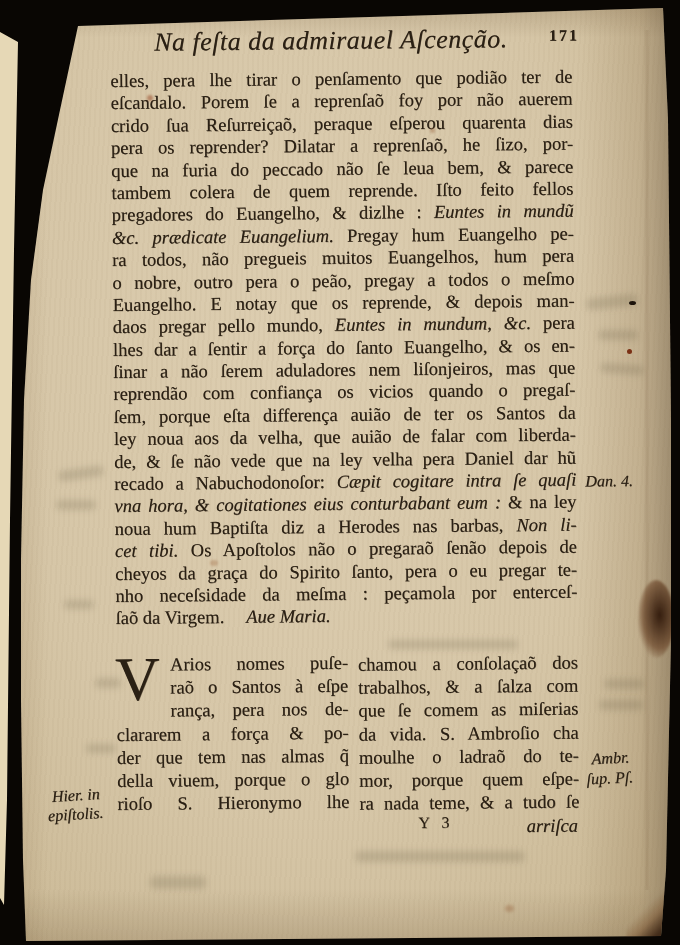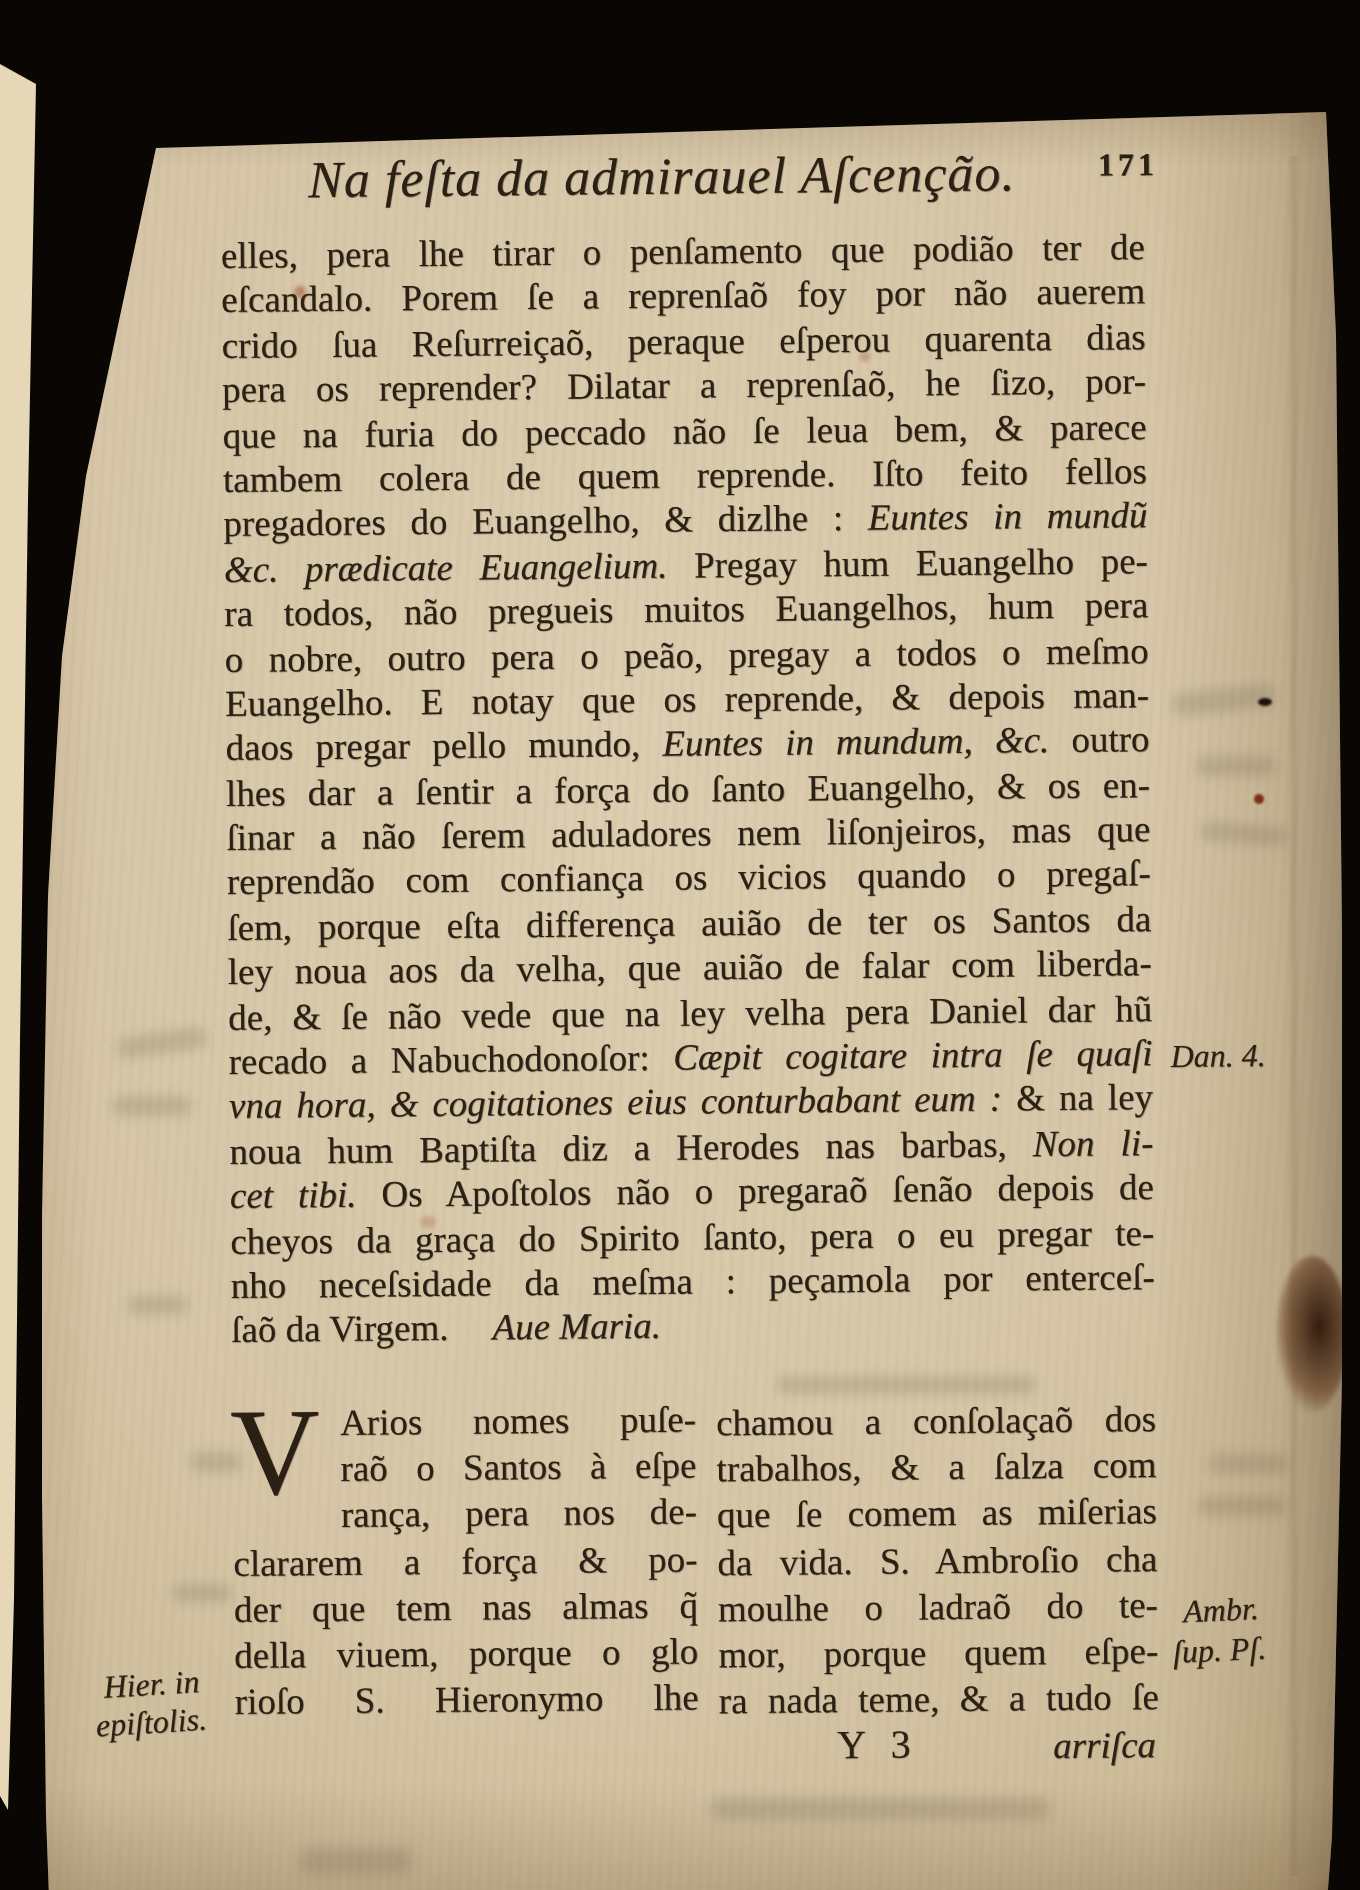--- a/index.html
+++ b/index.html
@@ -16,21 +16,20 @@
   }
   
   .page{
     position:absolute;inset:0;
     clip-path:polygon(78px 26px,663px 8px,668px 120px,671px 420px,671px 640px,666px 870px,661px 936px,26px 941px,23px 860px,21px 700px,21px 560px,24px 400px,31px 280px,43px 190px,60px 110px);
     background:
       repeating-linear-gradient(93deg,rgba(120,95,60,0.04) 0 2px,rgba(0,0,0,0) 2px 5px),
       linear-gradient(to right,rgba(110,82,45,0.18),rgba(0,0,0,0) 7%,rgba(0,0,0,0) 85%,rgba(95,65,30,0.14) 94%,rgba(55,35,15,0.38) 100%),
       linear-gradient(to bottom,rgba(85,60,30,0.22),rgba(0,0,0,0) 4%,rgba(0,0,0,0) 94%,rgba(85,60,30,0.20) 100%),
       radial-gradient(ellipse at 45% 38%,#ddceb1 0%,#d6c6a7 55%,#cebd9b 80%,#c3b18c 100%);
-    margin-top: 48px;
   }
   
   .crease{position:absolute;left:644px;top:30px;width:6px;height:860px;
     background:linear-gradient(to right,rgba(0,0,0,0),rgba(100,70,40,0.13),rgba(0,0,0,0));}
   
   .content{position:absolute;left:0;top:0;width:680px;height:945px;
     transform:rotate(-0.55deg);transform-origin:113px 350px;color:#2a2014;}
   .content *{text-shadow:0.3px 0.3px 0.5px rgba(40,26,12,0.55);}
   .header-title{position:absolute;left:157px;top:28px;font-style:italic;font-size:26px;letter-spacing:0.5px;white-space:nowrap;}
   .page-number{position:absolute;left:552px;top:31px;font-size:16px;font-weight:bold;letter-spacing:2px;}
@@ -45,21 +44,21 @@
   .col-left{left:113px;top:654px;width:232px;}
   .col-left .tline:nth-child(-n+3){padding-left:54px;}
   .col-right{left:355px;top:656px;width:220px;}
   .drop-cap{position:absolute;left:112px;top:650px;font-size:62px;line-height:58px;font-weight:normal;}
   .note{position:absolute;font-style:italic;font-size:16px;white-space:nowrap;}
   .note-dan{left:584px;top:477px;}
   .note-hier{left:48px;top:786px;transform:rotate(-3deg);}
   .note-hier div:nth-child(2){margin-left:-5px;margin-top:1px;}
   .note-ambr{left:588px;top:754px;transform:rotate(-2deg);}
   .note-ambr div:nth-child(2){margin-left:-6px;margin-top:2px;}
-  .signature{position:absolute;left:414px;top:817px;font-size:20px;letter-spacing:4px;}
+  .signature{position:absolute;left:414px;top:817px;font-size:16px;letter-spacing:4px;}
   .catchword{position:absolute;left:522px;top:820px;font-size:18.5px;font-style:italic;}
   
   .smudge{position:absolute;background:rgba(95,85,60,0.20);filter:blur(3px);border-radius:5px;}
   .speck{position:absolute;border-radius:50%;}
   .stain-big{position:absolute;left:638px;top:580px;width:36px;height:78px;border-radius:50%;
     background:radial-gradient(ellipse at 60% 45%,rgba(45,22,8,0.95),rgba(92,50,22,0.55) 55%,rgba(0,0,0,0) 75%);filter:blur(1px);}
   .corner-curl{position:absolute;left:626px;top:882px;width:50px;height:58px;
     background:linear-gradient(135deg,rgba(0,0,0,0) 42%,rgba(110,65,30,0.35) 58%,rgba(45,22,8,0.8) 78%);
     filter:blur(1px);border-bottom-right-radius:26px;}
 </style>
@@ -80,21 +79,21 @@
         <div class="tline"><span class="">eſcandalo. Porem ſe a reprenſaõ foy por não auerem</span></div>
         <div class="tline"><span class="">crido ſua Reſurreiçaõ, peraque eſperou quarenta dias</span></div>
         <div class="tline"><span class="">pera os reprender? Dilatar a reprenſaõ, he ſizo, por-</span></div>
         <div class="tline"><span class="">que na furia do peccado não ſe leua bem, &amp; parece</span></div>
         <div class="tline"><span class="">tambem colera de quem reprende. Iſto feito fellos</span></div>
         <div class="tline"><span class="">pregadores do Euangelho, &amp; dizlhe : </span><span class="it">Euntes in mundũ</span></div>
         <div class="tline"><span class="it">&amp;c. prædicate Euangelium. </span><span class="">Pregay hum Euangelho pe-</span></div>
         <div class="tline"><span class="">ra todos, não pregueis muitos Euangelhos, hum pera</span></div>
         <div class="tline"><span class="">o nobre, outro pera o peão, pregay a todos o meſmo</span></div>
         <div class="tline"><span class="">Euangelho. E notay que os reprende, &amp; depois man-</span></div>
-        <div class="tline"><span class="">daos pregar pello mundo, </span><span class="it">Euntes in mundum, &amp;c.</span><span class=""> outro</span></div>
+        <div class="tline"><span class="">daos pregar pello mundo, </span><span class="it">Euntes in mundum, &amp;c.</span><span class=""> pera</span></div>
         <div class="tline"><span class="">lhes dar a ſentir a força do ſanto Euangelho, &amp; os en-</span></div>
         <div class="tline"><span class="">ſinar a não ſerem aduladores nem liſonjeiros, mas que</span></div>
         <div class="tline"><span class="">reprendão com confiança os vicios quando o pregaſ-</span></div>
         <div class="tline"><span class="">ſem, porque eſta differença auião de ter os Santos da</span></div>
         <div class="tline"><span class="">ley noua aos da velha, que auião de falar com liberda-</span></div>
         <div class="tline"><span class="">de, &amp; ſe não vede que na ley velha pera Daniel dar hũ</span></div>
         <div class="tline"><span class="">recado a Nabuchodonoſor: </span><span class="it">Cæpit cogitare intra ſe quaſi</span></div>
         <div class="tline"><span class="it">vna hora, &amp; cogitationes eius conturbabant eum :</span><span class=""> &amp; na ley</span></div>
         <div class="tline"><span class="">noua hum Baptiſta diz a Herodes nas barbas, </span><span class="it">Non li-</span></div>
         <div class="tline"><span class="it">cet tibi.</span><span class=""> Os Apoſtolos não o pregaraõ ſenão depois de</span></div>

